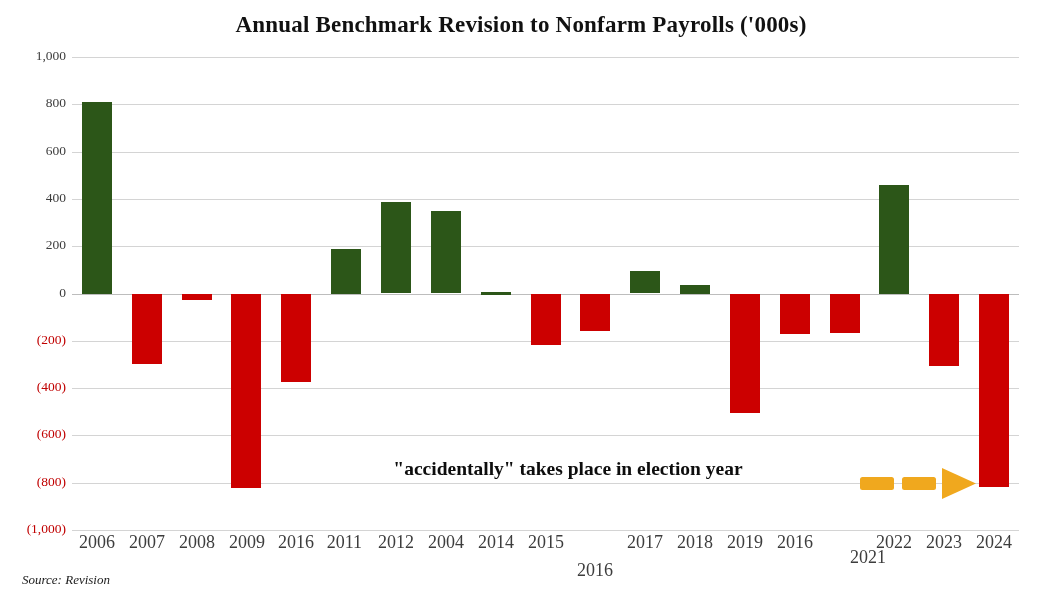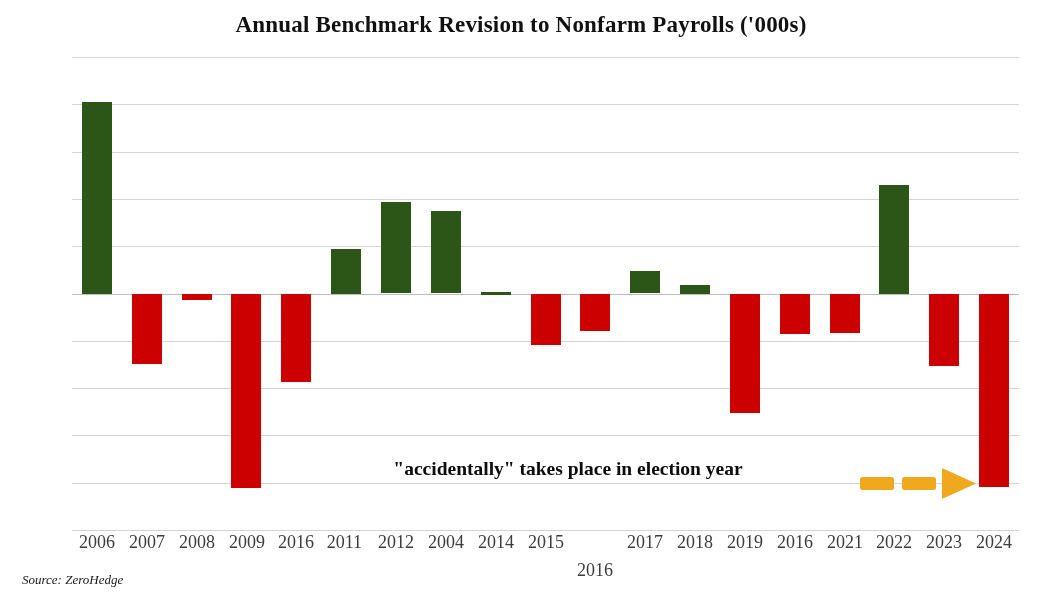--- a/index.html
+++ b/index.html
@@ -132,20 +132,33 @@
     background: #d4d4d4;
   }
 </style>
 </head>
 <body>
 
 <div id="chart-root">
 
   <div class="chart-title">Annual Benchmark Revision to Nonfarm Payrolls ('000s)</div>
 
+  <div id="ylabels">
+      <div class="ytick" style="top: -9px;">1,000</div>
+      <div class="ytick" style="top: 38px;">800</div>
+      <div class="ytick" style="top: 86px;">600</div>
+      <div class="ytick" style="top: 133px;">400</div>
+      <div class="ytick" style="top: 180px;">200</div>
+      <div class="ytick" style="top: 228px;">0</div>
+      <div class="ytick neg" style="top: 275px;">(200)</div>
+      <div class="ytick neg" style="top: 322px;">(400)</div>
+      <div class="ytick neg" style="top: 369px;">(600)</div>
+      <div class="ytick neg" style="top: 417px;">(800)</div>
+      <div class="ytick neg" style="top: 464px;">(1,000)</div>
+    </div>
 
   <div id="plot">
       <div class="gridline" style="top: 0px;"></div>
       <div class="gridline" style="top: 47px;"></div>
       <div class="gridline" style="top: 95px;"></div>
       <div class="gridline" style="top: 142px;"></div>
       <div class="gridline" style="top: 189px;"></div>
       <div class="gridline zero" style="top: 237px;"></div>
       <div class="gridline" style="top: 284px;"></div>
       <div class="gridline" style="top: 331px;"></div>
@@ -184,35 +197,35 @@
       <div class="xtick" style="left: 240px; width: 50px; text-align: right;">2011</div>
       <div class="xtick" style="left: 299px; width: 50px;">2012</div>
       <div class="xtick" style="left: 349px; width: 50px;">2004</div>
       <div class="xtick" style="left: 399px; width: 50px;">2014</div>
       <div class="xtick" style="left: 449px; width: 50px;">2015</div>
       <div class="xtick" style="left: 498px; width: 50px; margin-top: 28px;">2016</div>
       <div class="xtick" style="left: 548px; width: 50px;">2017</div>
       <div class="xtick" style="left: 598px; width: 50px;">2018</div>
       <div class="xtick" style="left: 648px; width: 50px;">2019</div>
       <div class="xtick" style="left: 698px; width: 50px;">2016</div>
-      <div class="xtick" style="left: 748px; width: 50px;">2021</div>
+      <div class="xtick" style="left: 771px; width: 50px; margin-top: 15px;">2021</div>
       <div class="xtick" style="left: 797px; width: 50px;">2022</div>
       <div class="xtick" style="left: 847px; width: 50px;">2023</div>
       <div class="xtick" style="left: 897px; width: 50px;">2024</div>
     </div>
 
   <div id="annotation">
     <div>"accidentally" takes place in election year</div>
   </div>
 
   <div id="arrow-annotation">
     <svg width="122" height="32" viewBox="0 0 122 32" aria-hidden="true">
       <g id="arrow-g">
         <rect x="2" y="9" width="34" height="13" rx="2.5" fill="#F0A81E"></rect>
         <rect x="44" y="9" width="34" height="13" rx="2.5" fill="#F0A81E"></rect>
         <polygon points="84,0 118,15.5 84,31" fill="#F0A81E"></polygon>
       </g>
     </svg>
   </div>
 
-  <div id="source">Source: ZeroHedge</div>
+  <div id="source">Source: Revision</div>
 
 </div>
 
 </body></html>

